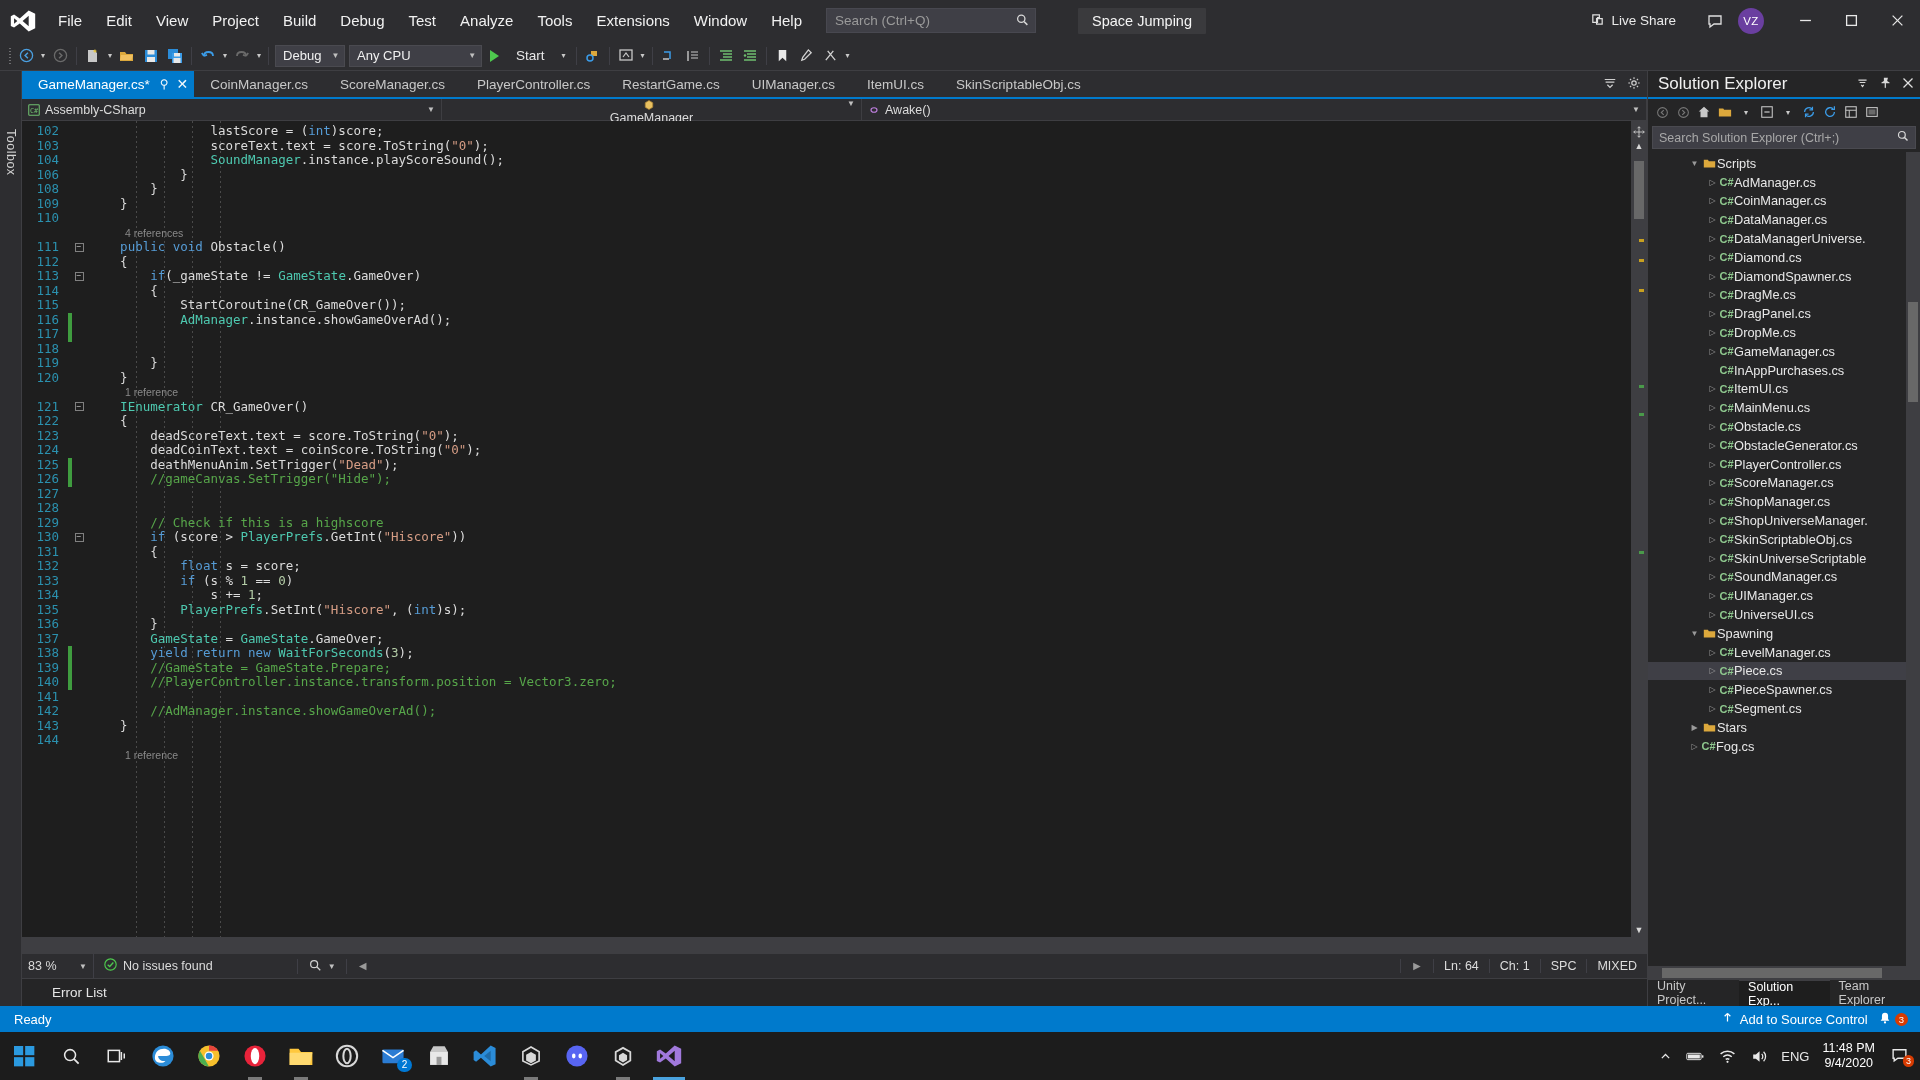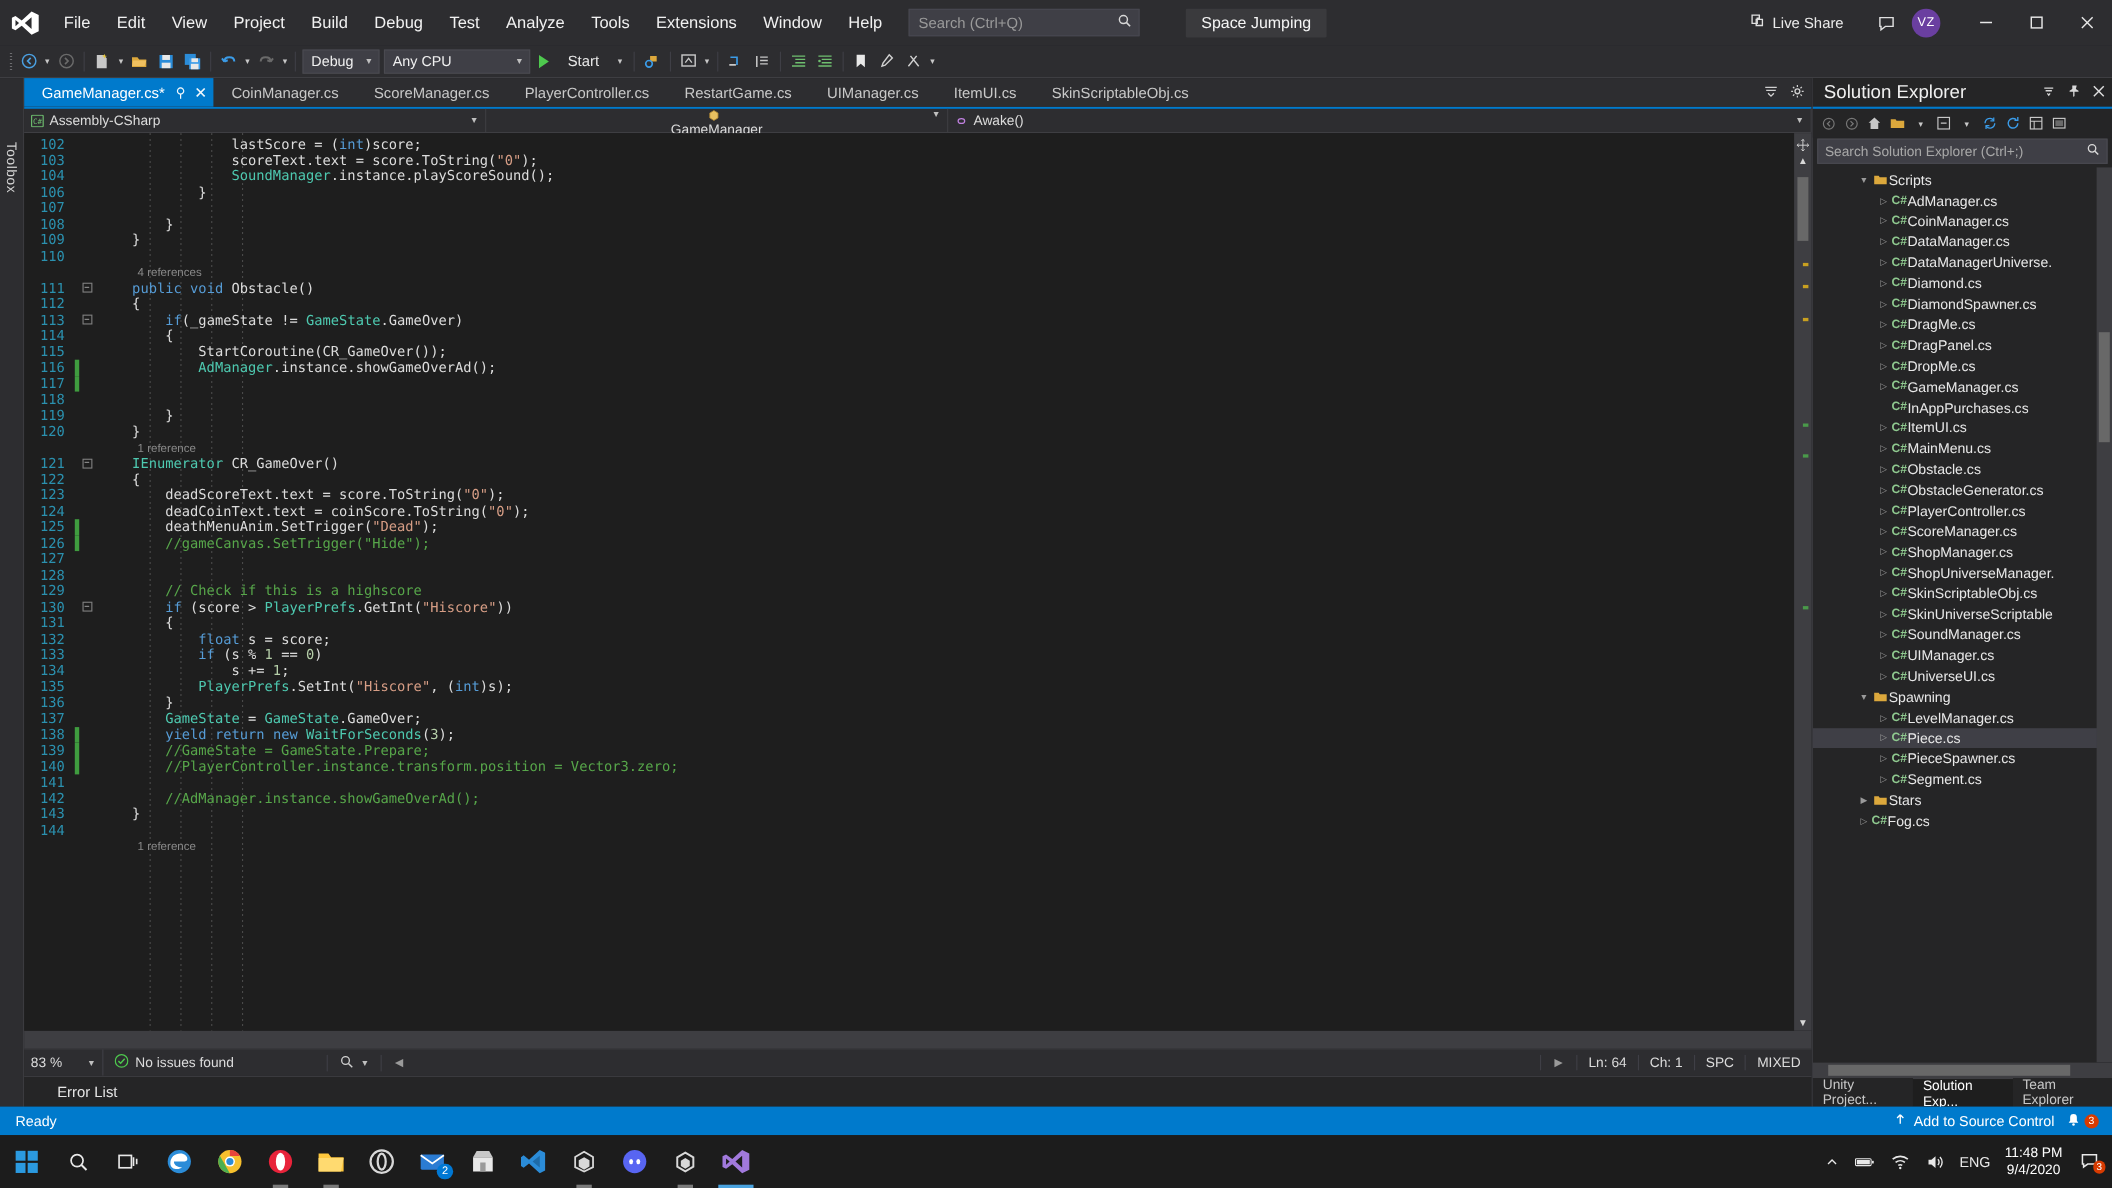--- a/index.html
+++ b/index.html
@@ -557,21 +557,20 @@
           <div class="vguides">
             <div class="vg" style="left:50px;"></div>
             <div class="vg" style="left:78px;"></div>
             <div class="vg" style="left:106px;"></div>
             <div class="vg" style="left:134px;"></div>
           </div>
         <div class="cline"><div class="gut">102</div><div class="chgbar"></div><div class="glyph"></div><div class="ctext"><span class="pln">                </span><span class="pln">lastScore = (</span><span class="kw">int</span><span class="pln">)score;</span></div></div>
             <div class="cline"><div class="gut">103</div><div class="chgbar"></div><div class="glyph"></div><div class="ctext"><span class="pln">                </span><span class="pln">scoreText.text = score.ToString(</span><span class="str">"0"</span><span class="pln">);</span></div></div>
             <div class="cline"><div class="gut">104</div><div class="chgbar"></div><div class="glyph"></div><div class="ctext"><span class="pln">                </span><span class="typ">SoundManager</span><span class="pln">.instance.playScoreSound();</span></div></div>
             <div class="cline"><div class="gut">106</div><div class="chgbar"></div><div class="glyph"></div><div class="ctext"><span class="pln">            }</span></div></div>
-            <div class="cline"><div class="gut">107</div><div class="chgbar"></div><div class="glyph"></div><div class="ctext"></div></div>
             <div class="cline"><div class="gut">108</div><div class="chgbar"></div><div class="glyph"></div><div class="ctext"><span class="pln">        }</span></div></div>
             <div class="cline"><div class="gut">109</div><div class="chgbar"></div><div class="glyph"></div><div class="ctext"><span class="pln">    }</span></div></div>
             <div class="cline"><div class="gut">110</div><div class="chgbar"></div><div class="glyph"></div><div class="ctext"></div></div>
             <div class="cline"><div class="gut"></div><div class="chgbar"></div><div class="glyph"></div><div class="ctext"><span class="ref-line">            4 references</span></div></div>
             <div class="cline"><div class="gut">111</div><div class="chgbar"></div><div class="glyph"><span class="fold">−</span></div><div class="ctext"><span class="pln">    </span><span class="kw">public</span><span class="pln"> </span><span class="kw">void</span><span class="pln"> Obstacle()</span></div></div>
             <div class="cline"><div class="gut">112</div><div class="chgbar"></div><div class="glyph"></div><div class="ctext"><span class="pln">    {</span></div></div>
             <div class="cline"><div class="gut">113</div><div class="chgbar"></div><div class="glyph"><span class="fold">−</span></div><div class="ctext"><span class="pln">        </span><span class="kw">if</span><span class="pln">(_gameState != </span><span class="typ">GameState</span><span class="pln">.GameOver)</span></div></div>
             <div class="cline"><div class="gut">114</div><div class="chgbar"></div><div class="glyph"></div><div class="ctext"><span class="pln">        {</span></div></div>
             <div class="cline"><div class="gut">115</div><div class="chgbar"></div><div class="glyph"></div><div class="ctext"><span class="pln">            StartCoroutine(CR_GameOver());</span></div></div>
             <div class="cline"><div class="gut">116</div><div class="chgbar chg-green"></div><div class="glyph"></div><div class="ctext"><span class="pln">            </span><span class="typ">AdManager</span><span class="pln">.instance.showGameOverAd();</span></div></div>

